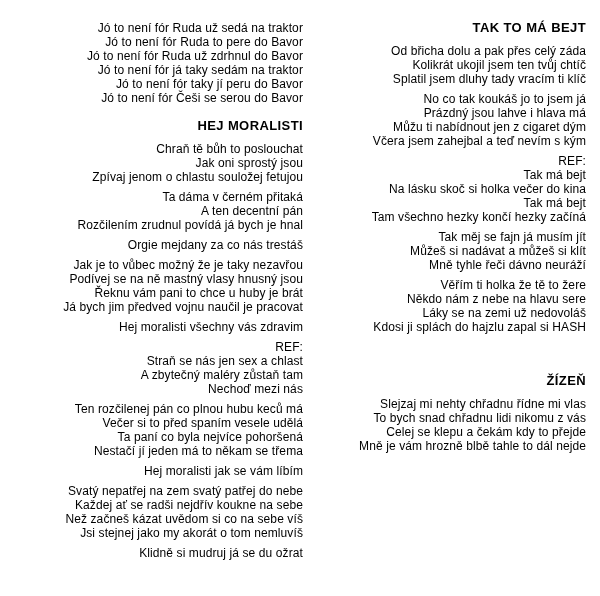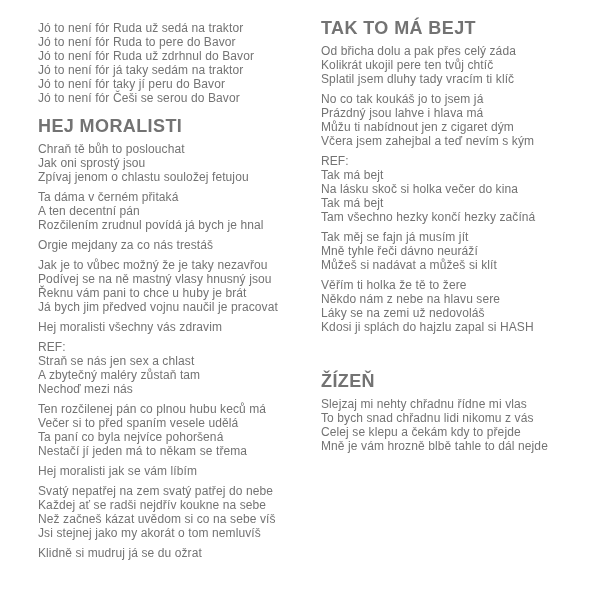--- a/index.html
+++ b/index.html
@@ -6,43 +6,44 @@
     margin: 0;
     padding: 0;
     background: #ffffff;
   }
   .page {
     position: relative;
     width: 600px;
     height: 596px;
     box-sizing: border-box;
     background: #ffffff;
-    color: #737373;
+    color: #000000;
     font-family: "Liberation Sans", "DejaVu Sans", sans-serif;
     font-size: 12px;
     line-height: 14px;
     display: flex;
     padding: 21px 14px 0 38px;
     gap: 18px;
     overflow: hidden;
+    text-align: right;
   }
   .col {
     width: 265px;
     flex: 0 0 auto;
   }
   .stanza {
     margin: 0 0 6px 0;
   }
   .line {
     white-space: nowrap;
     letter-spacing: 0.1px;
   }
   .song-title {
     font-weight: bold;
-    font-size: 18px;
+    font-size: 13px;
     letter-spacing: 0.4px;
     margin: 14px 0 9px 0;
     white-space: nowrap;
   }
   .song-title:first-child {
     margin-top: 0;
   }
   .song-title.song-break {
     margin-top: 40px;
   }
@@ -105,40 +106,40 @@
         <div class="line">Jsi stejnej jako my akorát o tom nemluvíš</div>
       </div>
       <div class="stanza">
         <div class="line">Klidně si mudruj já se du ožrat</div>
       </div>
     </div>
   <div class="col">
       <div class="song-title">TAK TO MÁ BEJT</div>
       <div class="stanza">
         <div class="line">Od břicha dolu a pak přes celý záda</div>
-        <div class="line">Kolikrát ukojil pere ten tvůj chtíč</div>
+        <div class="line">Kolikrát ukojil jsem ten tvůj chtíč</div>
         <div class="line">Splatil jsem dluhy tady vracím ti klíč</div>
       </div>
       <div class="stanza">
         <div class="line">No co tak koukáš jo to jsem já</div>
         <div class="line">Prázdný jsou lahve i hlava má</div>
         <div class="line">Můžu ti nabídnout jen z cigaret dým</div>
         <div class="line">Včera jsem zahejbal a teď nevím s kým</div>
       </div>
       <div class="stanza">
         <div class="line">REF:</div>
         <div class="line">Tak má bejt</div>
         <div class="line">Na lásku skoč si holka večer do kina</div>
         <div class="line">Tak má bejt</div>
         <div class="line">Tam všechno hezky končí hezky začíná</div>
       </div>
       <div class="stanza">
         <div class="line">Tak měj se fajn já musím jít</div>
+        <div class="line">Můžeš si nadávat a můžeš si klít</div>
         <div class="line">Mně tyhle řeči dávno neuráží</div>
-        <div class="line">Můžeš si nadávat a můžeš si klít</div>
       </div>
       <div class="stanza">
         <div class="line">Věřím ti holka že tě to žere</div>
         <div class="line">Někdo nám z nebe na hlavu sere</div>
         <div class="line">Láky se na zemi už nedovoláš</div>
         <div class="line">Kdosi ji splách do hajzlu zapal si HASH</div>
       </div>
       <div class="song-title song-break">ŽÍZEŇ</div>
       <div class="stanza">
         <div class="line">Slejzaj mi nehty chřadnu řídne mi vlas</div>

